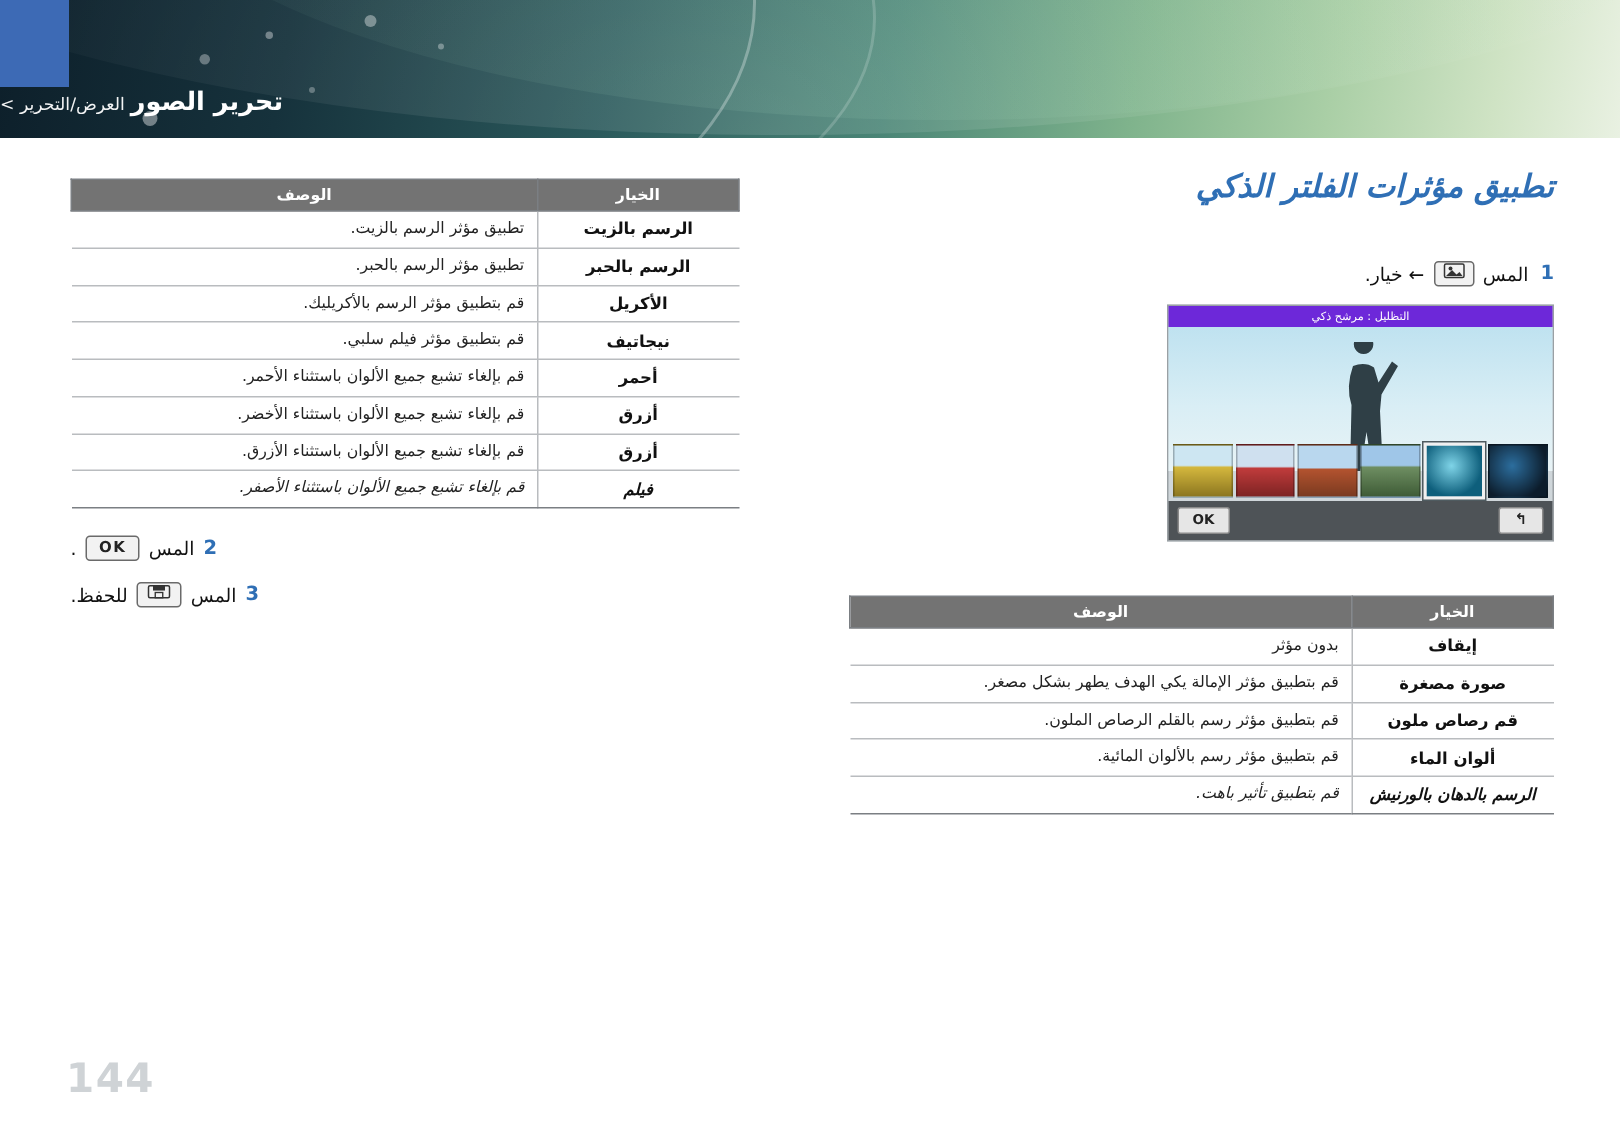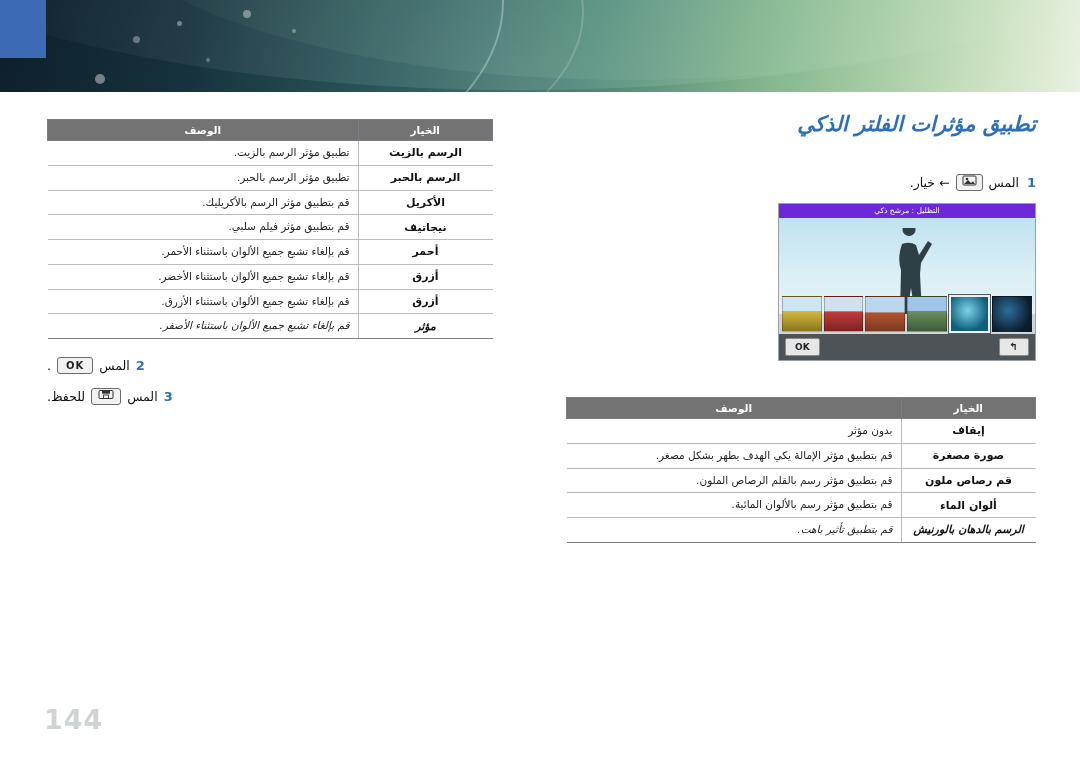--- a/index.html
+++ b/index.html
@@ -326,20 +326,24 @@
   <div class="banner-swoosh sw2"></div>
   <div class="banner-arc arc1"></div>
   <div class="banner-arc arc2"></div>
   <div class="dot" style="left:95px;  top:74px; width:10px; height:10px; opacity:.55;"></div>
   <div class="dot" style="left:133px; top:36px; width:7px;  height:7px;  opacity:.45;"></div>
   <div class="dot" style="left:177px; top:21px; width:5px;  height:5px;  opacity:.5;"></div>
   <div class="dot" style="left:243px; top:10px; width:8px;  height:8px;  opacity:.5;"></div>
   <div class="dot" style="left:292px; top:29px; width:4px;  height:4px;  opacity:.45;"></div>
   <div class="dot" style="left:206px; top:58px; width:4px;  height:4px;  opacity:.4;"></div>
   <div class="blue-tab"></div>
+  <div class="header-crumb">
+    <span class="crumb-main">تحرير الصور</span>
+    <span class="crumb-sub">العرض/التحرير &gt;</span>
+  </div>
 </div>
 
 <div class="page">
 
   <div class="left-table-wrap">
     <table class="doc">
       <thead>
         <tr>
           <th>الخيار</th>
           <th>الوصف</th>
@@ -368,21 +372,21 @@
         </tr>
         <tr>
           <td class="opt">أزرق</td>
           <td class="desc">قم بإلغاء تشبع جميع الألوان باستثناء الأخضر.</td>
         </tr>
         <tr>
           <td class="opt">أزرق</td>
           <td class="desc">قم بإلغاء تشبع جميع الألوان باستثناء الأزرق.</td>
         </tr>
         <tr>
-          <td class="opt">مؤثر</td>
+          <td class="opt">فيلم</td>
           <td class="desc">قم بإلغاء تشبع جميع الألوان باستثناء الأصفر.</td>
         </tr>
       </tbody>
     </table>
   </div>
 
   <div class="left-steps">
     <div class="step">
       <span class="step-num">2</span>
       <span>المس</span>

